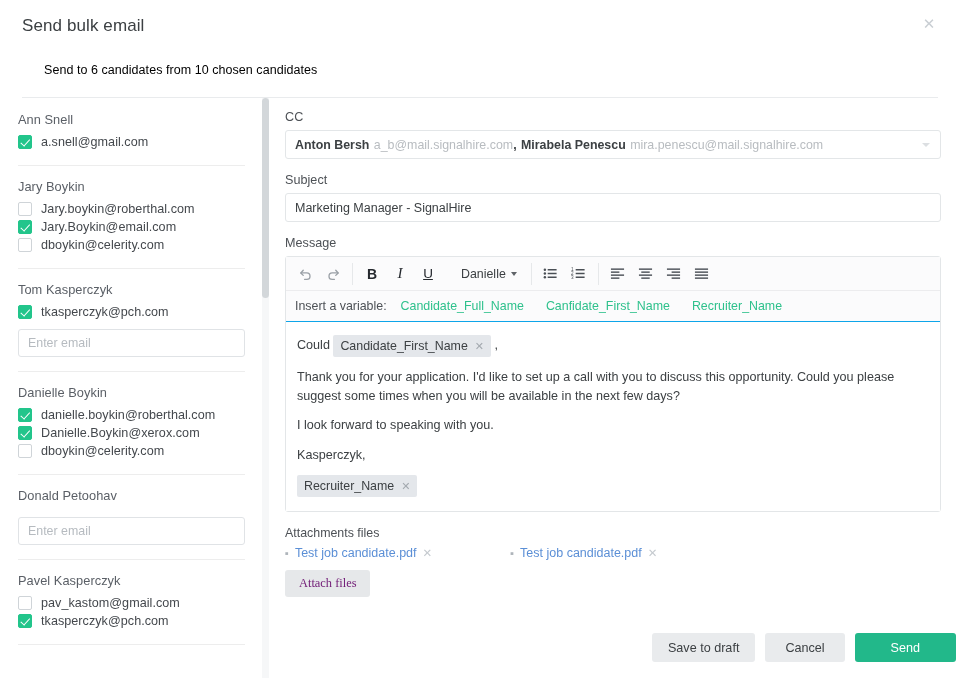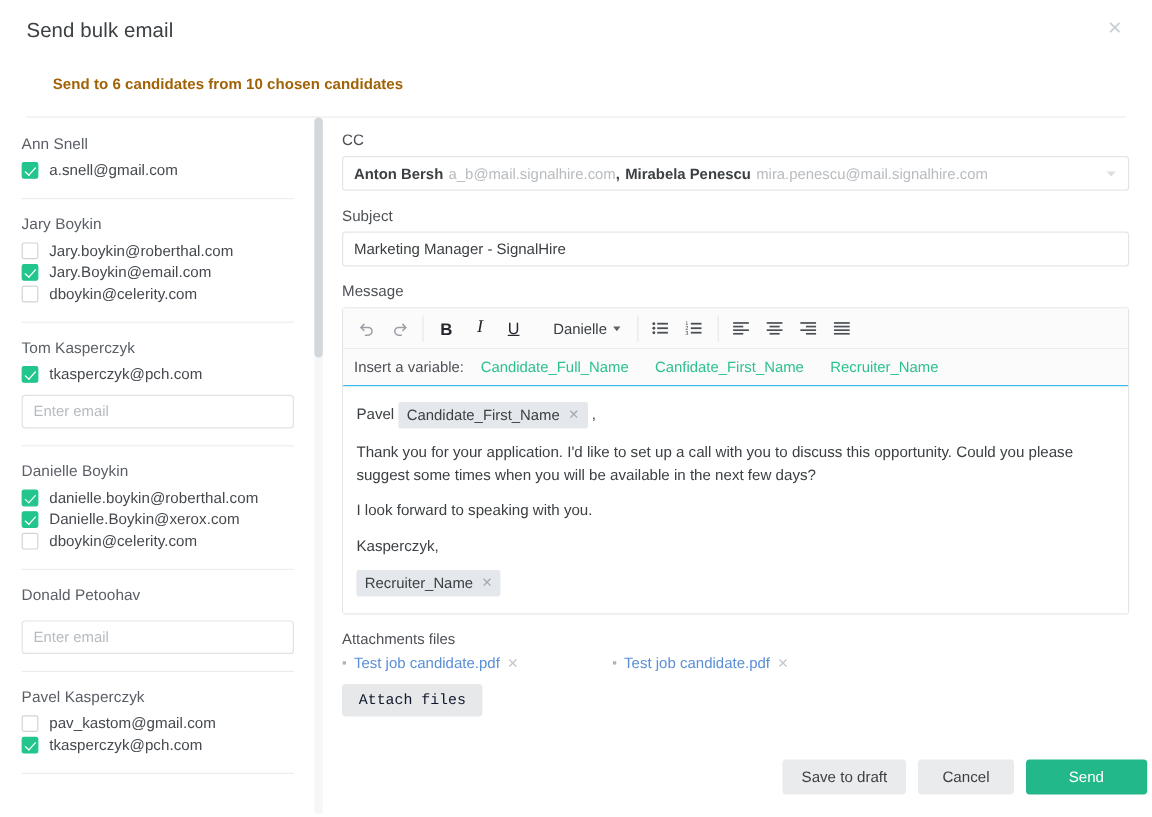--- a/index.html
+++ b/index.html
@@ -19,21 +19,21 @@
     letter-spacing: .1px;
   }
   .close-btn {
     position: absolute; top: 15px; right: 22px;
     width: 18px; height: 18px; line-height: 18px; text-align: center;
     font-size: 15px; color: #c9ced3; cursor: pointer; user-select:none;
   }
   .subtitle {
     padding: 0 22px;
     margin-top: 27px;
-    font-size: 12.5px; color: #a16207; letter-spacing: .05px; font-weight: bold;
+    font-size: 12.5px; color: #000000; letter-spacing: .05px;
   }
   .header-rule {
     margin-top: 20px; height: 1px; background: #e9ebed; width: 100%;
   }
 
   
   .body { display: flex; height: 580px; position: relative; }
 
   
   .sidebar {
@@ -158,22 +158,22 @@
   .att-label { font-size: 12.4px; color:#4d5156; margin-bottom: 6px; }
   .att-list { display:flex; align-items:center; }
   .att-item { display:flex; align-items:center; gap:6px; }
   .att-item + .att-item { margin-left: 78px; }
   .att-dot { color:#aeb4ba; font-size: 11px; line-height:1; }
   .att-link { font-size: 12.5px; color:#5b8fd6; cursor:pointer; }
   .att-x { color:#c4c9ce; font-size: 11.5px; cursor:pointer; }
   .attach-btn {
     margin-top: 10px; height: 27px; padding: 0 14px;
     background:#e6e8ea; border: none; border-radius: 3px;
-    font-size: 12.4px; color:#0f172a; cursor:pointer;
-    font-family:Liberation Mono, monospace;
+    font-size: 12.4px; color:#701a75; cursor:pointer;
+    font-family:Liberation Serif, serif;
   }
 
   
   .footer {
     position: absolute; right: 4px; bottom: 19px;
     display:flex; align-items:flex-start; gap: 10px;
   }
   .btn {
     height: 29px; border:none; border-radius:3px; cursor:pointer;
     font-size: 12.6px; font-family:"Liberation Sans", sans-serif;
@@ -370,21 +370,21 @@
 
           <div class="var-row">
             <span class="var-lbl">Insert a variable:</span>
             <span class="var-link">Candidate_Full_Name</span>
             <span class="var-link">Canfidate_First_Name</span>
             <span class="var-link">Recruiter_Name</span>
           </div>
 
           <div class="msg-body">
             <div class="msg-p">
-              <span>Pavel</span>
+              <span>Could</span>
               <span class="chip">
                 <span>Candidate_First_Name</span>
                 <span class="chip-x">✕</span>
               </span>
               <span>,</span>
             </div>
             <div class="msg-p">Thank you for your application. I'd like to set up a call with you to discuss this opportunity. Could you please suggest some times when you will be available in the next few days?</div>
             <div class="msg-p">I look forward to speaking with you.</div>
             <div class="msg-p">Kasperczyk,</div>
             <div class="msg-p">

